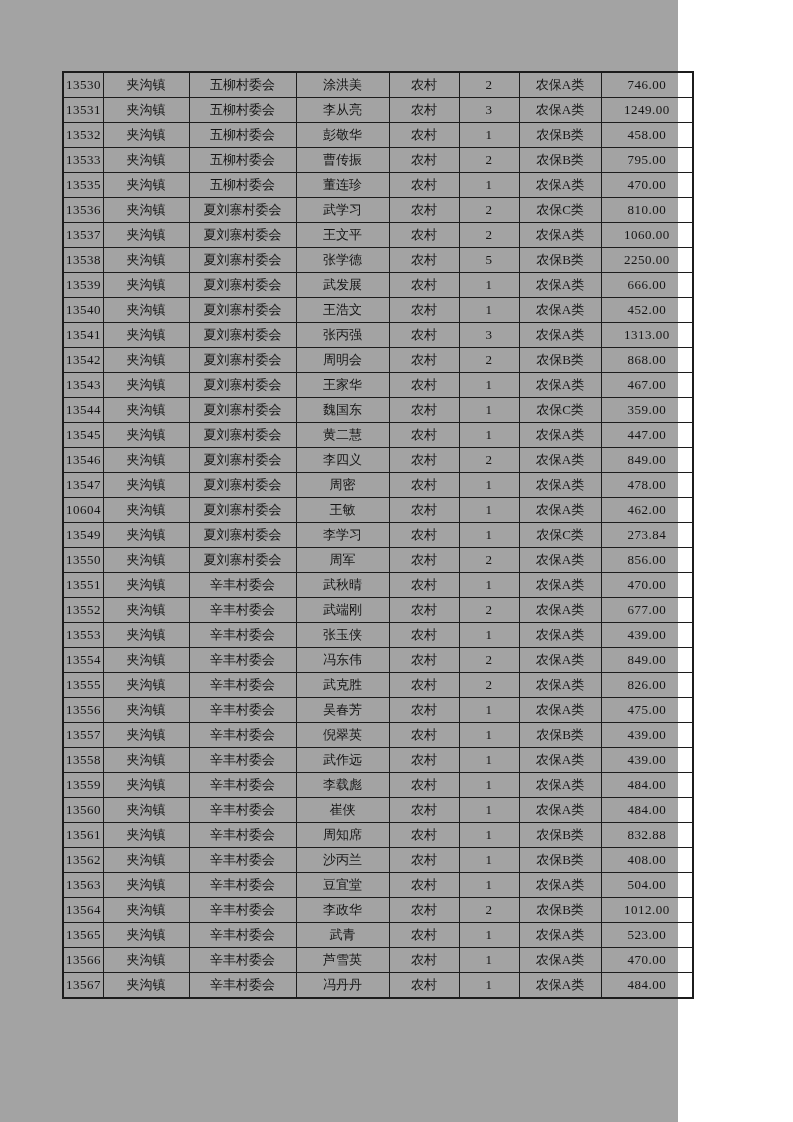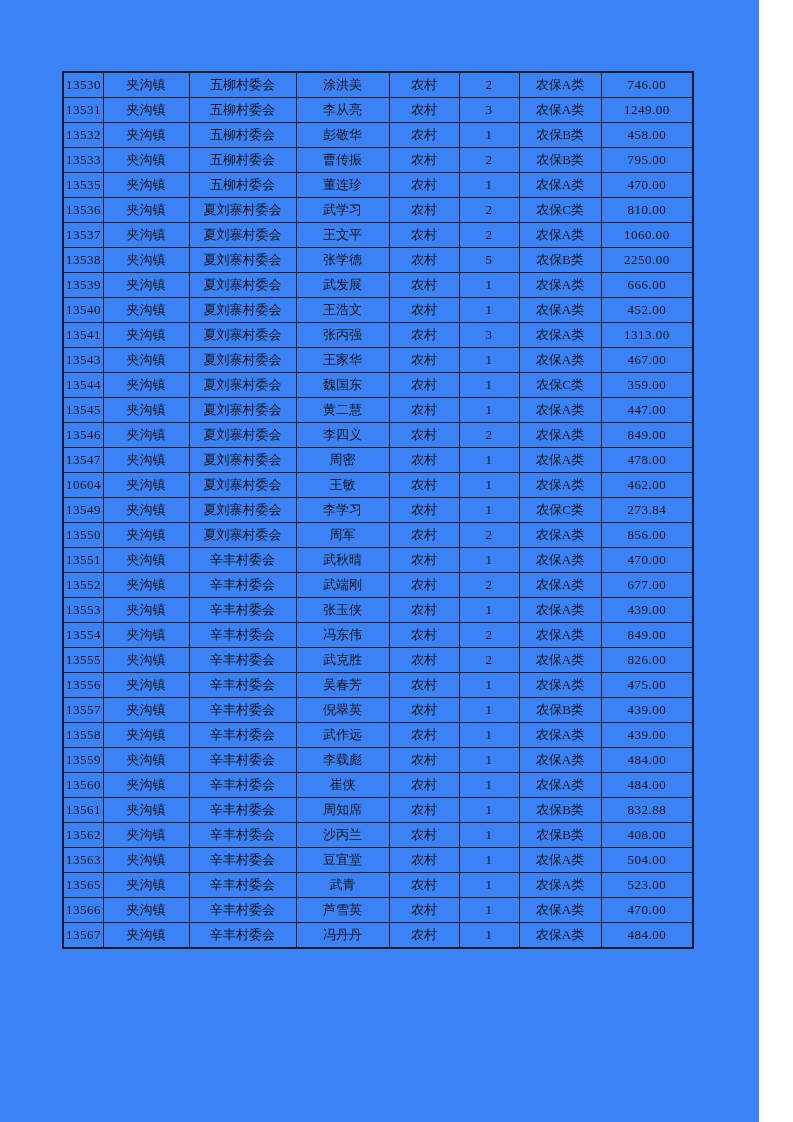--- a/index.html
+++ b/index.html
@@ -9,22 +9,22 @@
   }
   body {
     width: 793px;
     height: 1122px;
     position: relative;
     font-family: "Liberation Serif", "DejaVu Serif", serif;
   }
   .sheet {
     position: absolute;
     left: 0; top: 0;
-    width: 759px; height: 1122px;
-    background: #3b82f6;
+    width: 678px; height: 1122px;
+    background: #a3a3a3;
   }
   table.roster {
     position: absolute;
     left: 62px;
     top: 71px;
     width: 630px;
     table-layout: fixed;
     border-collapse: collapse;
     border-spacing: 0;
     border: 2px solid #1c1c1c;
@@ -166,20 +166,30 @@
           <td class="num">13541</td>
           <td>夹沟镇</td>
           <td>夏刘寨村委会</td>
           <td>张丙强</td>
           <td>农村</td>
           <td class="num">3</td>
           <td>农保A类</td>
           <td class="num">1313.00</td>
         </tr>
         <tr>
+          <td class="num">13542</td>
+          <td>夹沟镇</td>
+          <td>夏刘寨村委会</td>
+          <td>周明会</td>
+          <td>农村</td>
+          <td class="num">2</td>
+          <td>农保B类</td>
+          <td class="num">868.00</td>
+        </tr>
+        <tr>
           <td class="num">13543</td>
           <td>夹沟镇</td>
           <td>夏刘寨村委会</td>
           <td>王家华</td>
           <td>农村</td>
           <td class="num">1</td>
           <td>农保A类</td>
           <td class="num">467.00</td>
         </tr>
         <tr>
@@ -374,20 +384,30 @@
         </tr>
         <tr>
           <td class="num">13563</td>
           <td>夹沟镇</td>
           <td>辛丰村委会</td>
           <td>豆宜堂</td>
           <td>农村</td>
           <td class="num">1</td>
           <td>农保A类</td>
           <td class="num">504.00</td>
+        </tr>
+        <tr>
+          <td class="num">13564</td>
+          <td>夹沟镇</td>
+          <td>辛丰村委会</td>
+          <td>李政华</td>
+          <td>农村</td>
+          <td class="num">2</td>
+          <td>农保B类</td>
+          <td class="num">1012.00</td>
         </tr>
         <tr>
           <td class="num">13565</td>
           <td>夹沟镇</td>
           <td>辛丰村委会</td>
           <td>武青</td>
           <td>农村</td>
           <td class="num">1</td>
           <td>农保A类</td>
           <td class="num">523.00</td>

